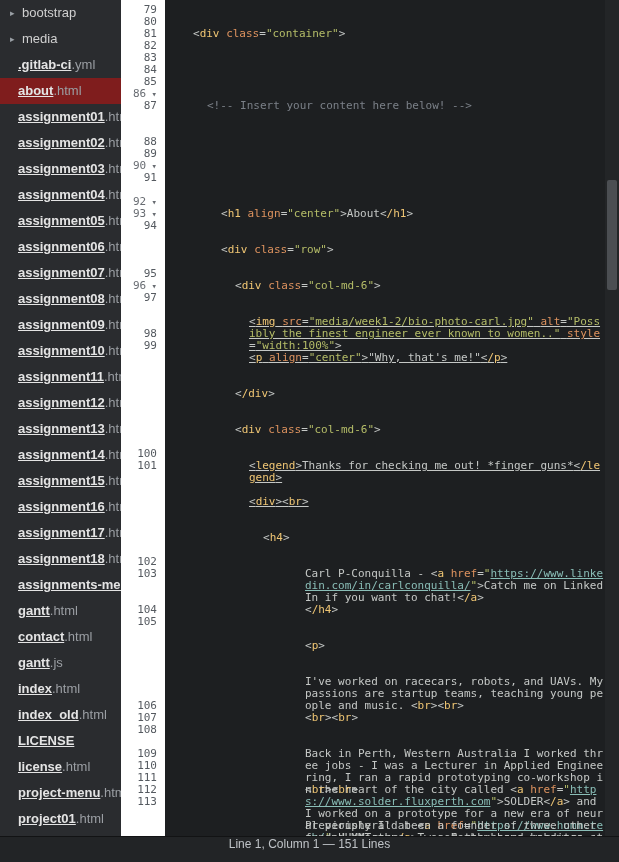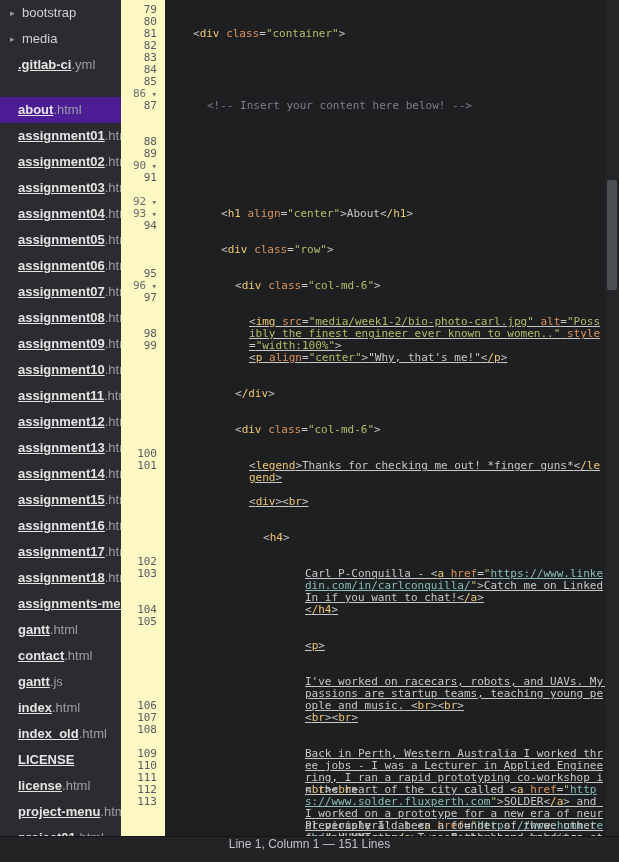--- a/index.html
+++ b/index.html
@@ -27,28 +27,28 @@
   }
   .folder-row, .file-row {
     padding: 3px 6px 3px 10px;
     white-space: nowrap;
     line-height: 20px;
     cursor: pointer;
   }
   .folder-row { display:flex; align-items:center; gap:4px; }
   .tri { font-size:9px; color:#9aa0a6; display:inline-block; width:8px; }
   .file-row { padding-left: 18px; }
-  .file-row.active { background:#4c1d95; color:#fff;margin-top:19px; }
+  .file-row.active { background:#7f1d1d; color:#fff; }
   .file-name { font-weight:600; color:#e4e4e4;text-decoration:underline; }
   .file-ext { color:#9b9fa4; }
 
   
   .gutter {
     width: 44px;
-    background:#fef9c3;
+    background:#ffffff;
     text-align:right;
     padding: 0 8px 0 0;
     color:#555a60;
     font-family: Menlo, Consolas, monospace;
     font-size: 11px;
     line-height: 12px;
     flex-shrink:0;
     padding-top:4px;
   }
   .gutter div { height:12px; }
@@ -74,21 +74,21 @@
   .t-val { color:#b5bd68; }   
   .t-txt { color:#c5c8c6; }
   .t-cmt { color:#7b8088; }
   .t-lnk { color:#8abeb7; text-decoration:underline; } 
   .indent1{padding-left:28px;}
   .indent2{padding-left:42px;}
   .indent3{padding-left:56px;}
   .indent4{padding-left:70px;}
   .indent5{padding-left:84px;text-decoration:underline;}
   .indent6{padding-left:98px;}
-  .indent7{padding-left:140px;text-decoration:underline;}
+  .indent7{padding-left:140px;}
 
   
   .scroll-track{ width:14px; background:#232527; position:relative; flex-shrink:0;}
   .scroll-thumb{ position:absolute; left:2px; width:10px; top:180px; height:110px; background:#4b4e52; border-radius:2px;}
 
   
   .statusbar{
     height:26px; background:#222426; border-top:1px solid #121314;
     display:flex; align-items:center; color:#bfc3c7; font-size:12px;
     padding:0 10px; gap:20px;flex-direction:column;

